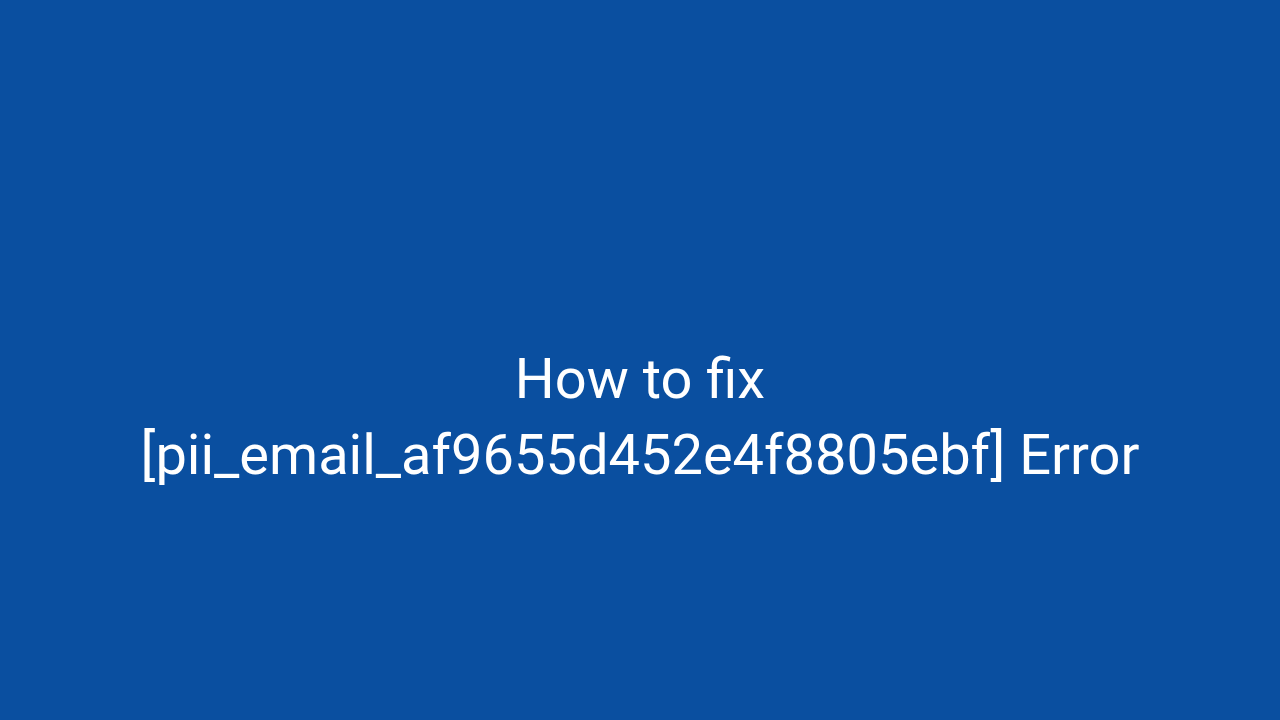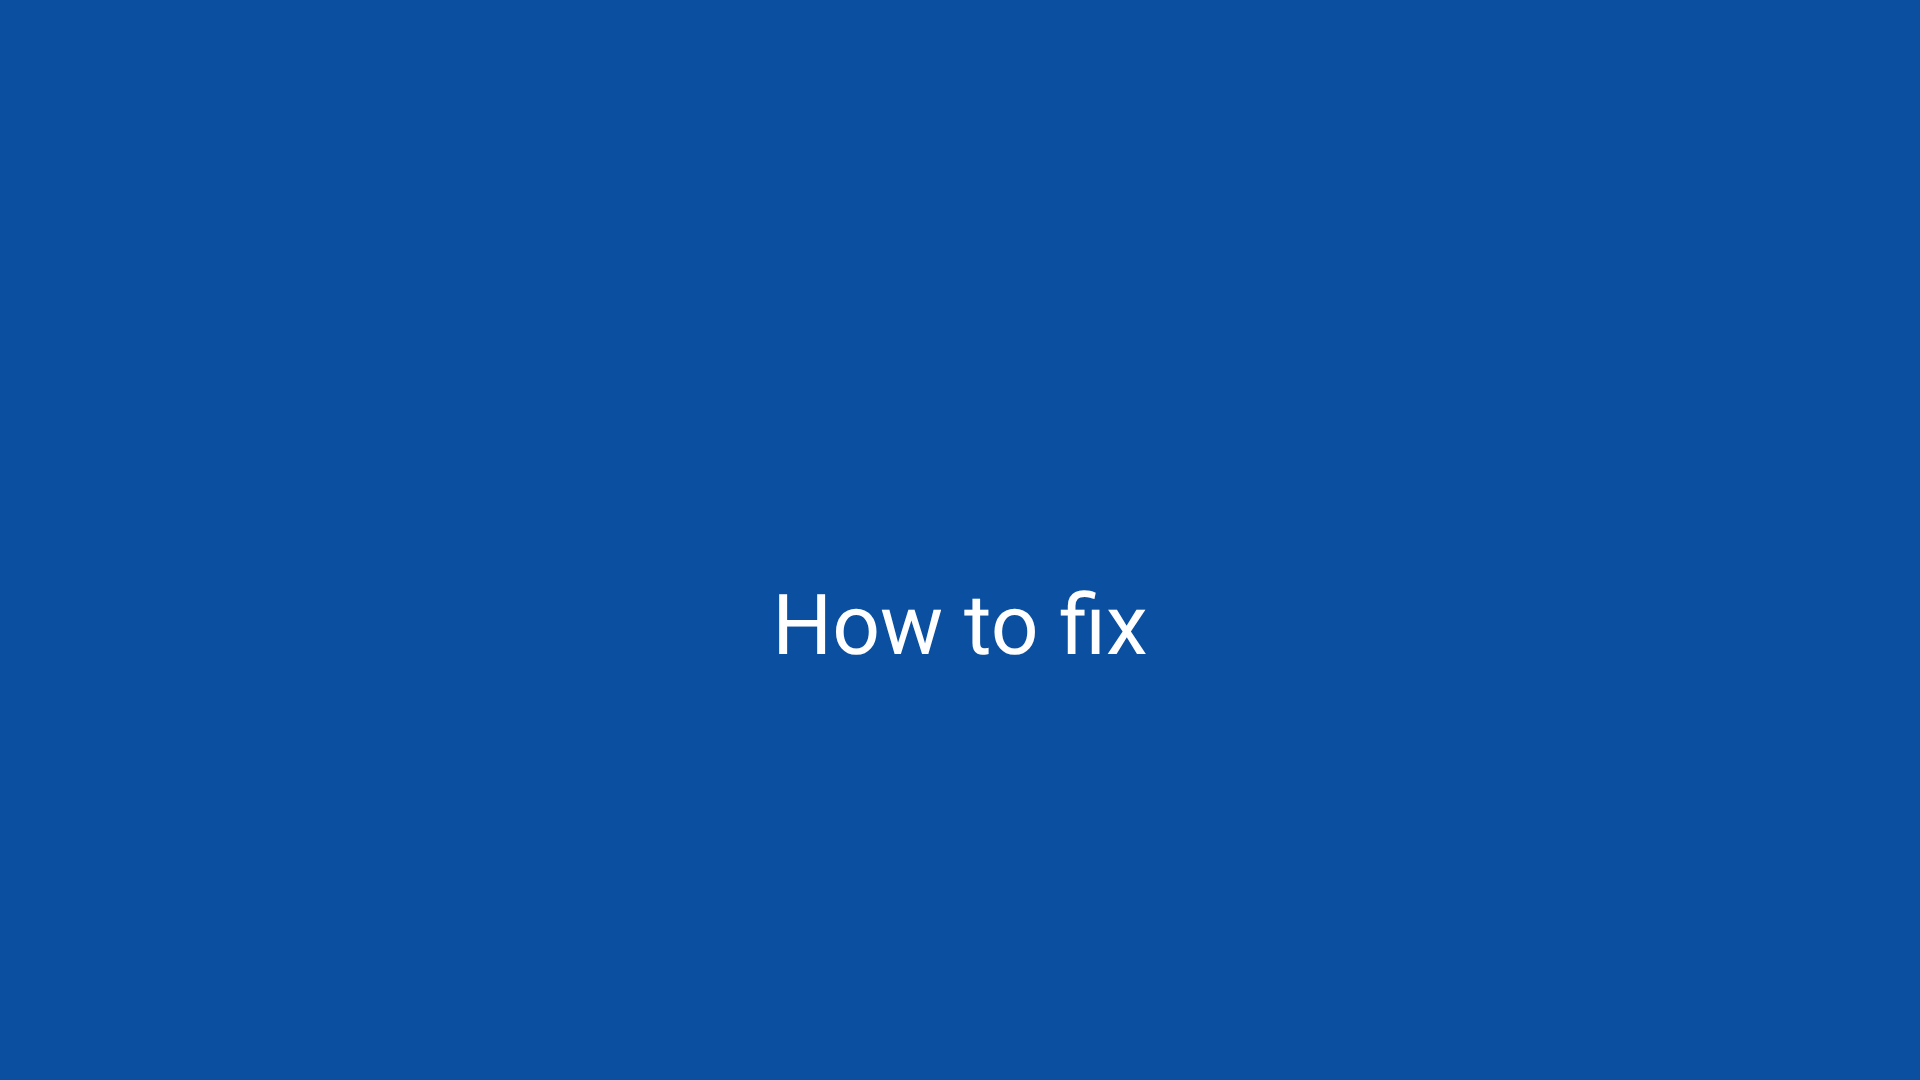--- a/index.html
+++ b/index.html
@@ -27,13 +27,14 @@
       padding: 0 20px;
       transform: translateY(45px);
       margin-top: 26px;
     }
   </style>
 </head>
 <body>
 
 <div class="heading">
   <div>How to  fix</div>
+  <div>[pii_email_af9655d452e4f8805ebf] Error</div>
 </div>
 
 </body></html>

